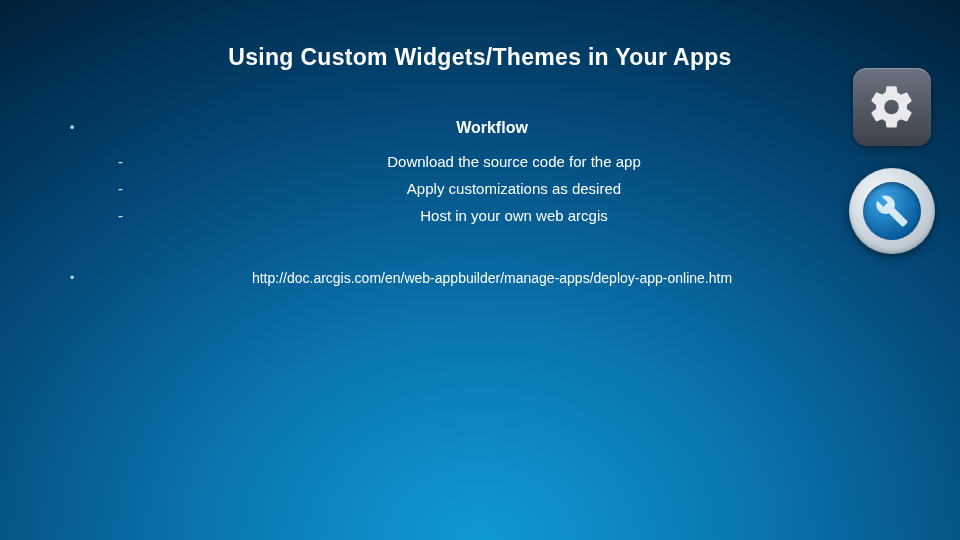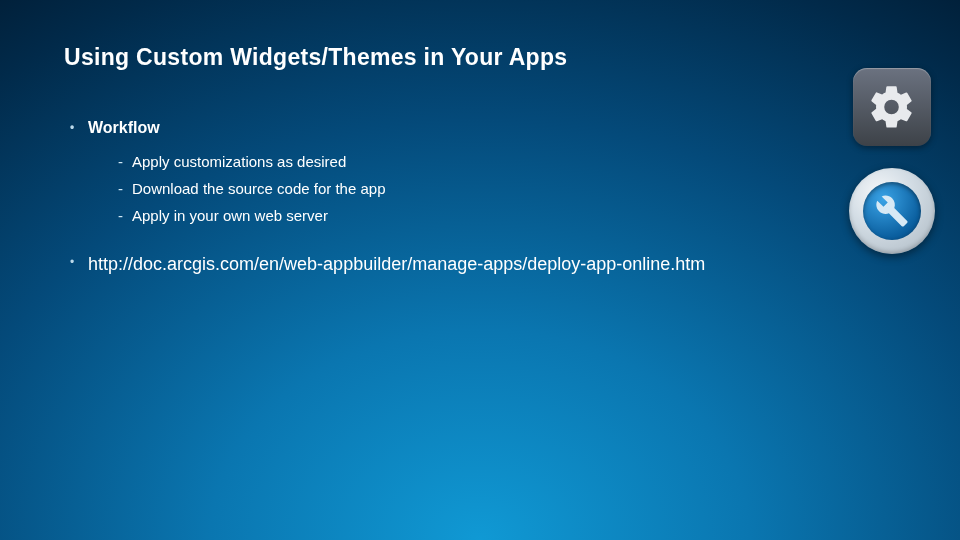--- a/index.html
+++ b/index.html
@@ -3,21 +3,21 @@
 <meta charset="utf-8">
 <style>
   * { margin: 0; padding: 0; box-sizing: border-box; }
   html, body { width: 960px; height: 540px; overflow: hidden; }
   body {
     font-family: Arial, Helvetica, sans-serif;
     background: radial-gradient(ellipse 900px 700px at 50% 100%, #1099d4 0%, #0a76b0 30%, #044a7a 60%, #012a4a 85%, #011a30 100%);
     color: #fff;
     position: relative;
   }
-  .slide { padding: 44px 64px; }
+  .slide { padding: 44px 64px; text-align: center; }
   .title {
     font-size: 23px;
     font-weight: bold;
     color: #ffffff;
     margin-bottom: 48px;
     letter-spacing: 0.3px;
   }
   .bullets { list-style: none; }
   .b1 {
     font-size: 16px;
@@ -27,21 +27,21 @@
     position: relative;
   }
   .b1::before {
     content: "•";
     position: absolute;
     left: -18px;
     top: 1px;
     font-size: 12px;
     color: #bcd9ea;
   }
-  .b1.link { font-weight: normal; font-size: 18px; margin-top: 30px; margin-bottom: 0; }
+  .b1.link { font-weight: normal; font-size: 14px; margin-top: 46px; margin-bottom: 0; }
   .sub { list-style: none; margin-left: 30px; margin-top: 16px; }
   .b2 {
     font-size: 15px;
     font-weight: normal;
     margin-bottom: 10px;
     position: relative;
     padding-left: 14px;
   }
   .b2::before {
     content: "-";
@@ -78,23 +78,23 @@
 </head>
 <body>
 
 <div class="slide">
   <h1 class="title">Using Custom Widgets/Themes in Your Apps</h1>
 
   <ul class="bullets">
     <li class="b1">
       <span>Workflow</span>
       <ul class="sub">
+        <li class="b2">Download the source code for the app</li>
         <li class="b2">Apply customizations as desired</li>
-        <li class="b2">Download the source code for the app</li>
-        <li class="b2">Apply in your own web server</li>
+        <li class="b2">Host in your own web arcgis</li>
       </ul>
     </li>
     <li class="b1 link">http://doc.arcgis.com/en/web-appbuilder/manage-apps/deploy-app-online.htm</li>
   </ul>
 </div>
 
 <div class="icons">
   <div class="icon-box">
     <svg width="50" height="50" viewBox="0 0 24 24">
       <path fill="#e8eaed" d="M19.14,12.94a7,7,0,0,0,.05-.94,7,7,0,0,0-.05-.94l2.11-1.65a.5.5,0,0,0,.12-.64l-2-3.46a.5.5,0,0,0-.61-.22l-2.49,1a7,7,0,0,0-1.63-.94l-.38-2.65A.5.5,0,0,0,13.77,2H9.77a.5.5,0,0,0-.49.42L8.9,5.07a7,7,0,0,0-1.63.94l-2.49-1a.5.5,0,0,0-.61.22l-2,3.46a.5.5,0,0,0,.12.64L4.4,11a7,7,0,0,0-.05.94,7,7,0,0,0,.05.94L2.29,14.53a.5.5,0,0,0-.12.64l2,3.46a.5.5,0,0,0,.61.22l2.49-1a7,7,0,0,0,1.63.94l.38,2.65a.5.5,0,0,0,.49.42h4a.5.5,0,0,0,.49-.42l.38-2.65a7,7,0,0,0,1.63-.94l2.49,1a.5.5,0,0,0,.61-.22l2-3.46a.5.5,0,0,0-.12-.64ZM11.77,15.5A3.5,3.5,0,1,1,15.27,12,3.5,3.5,0,0,1,11.77,15.5Z"></path>

